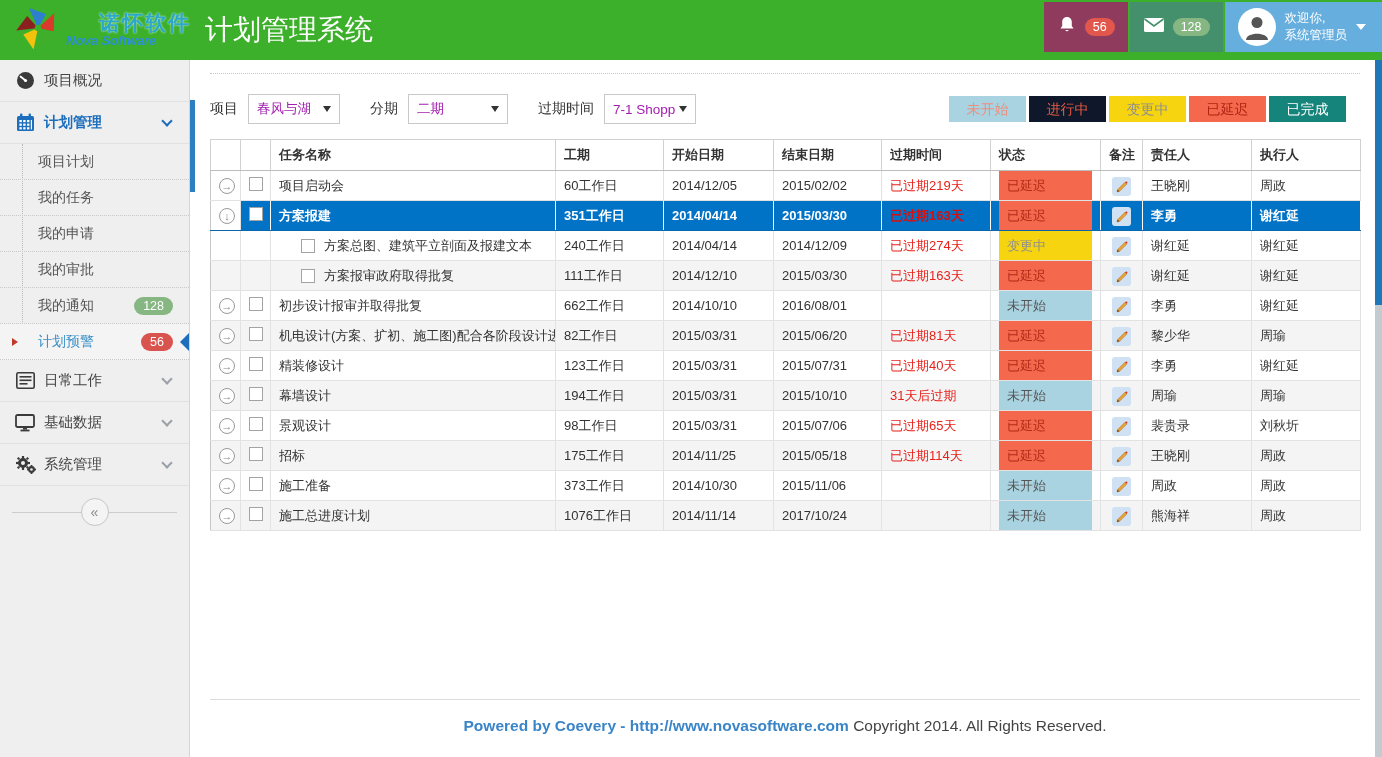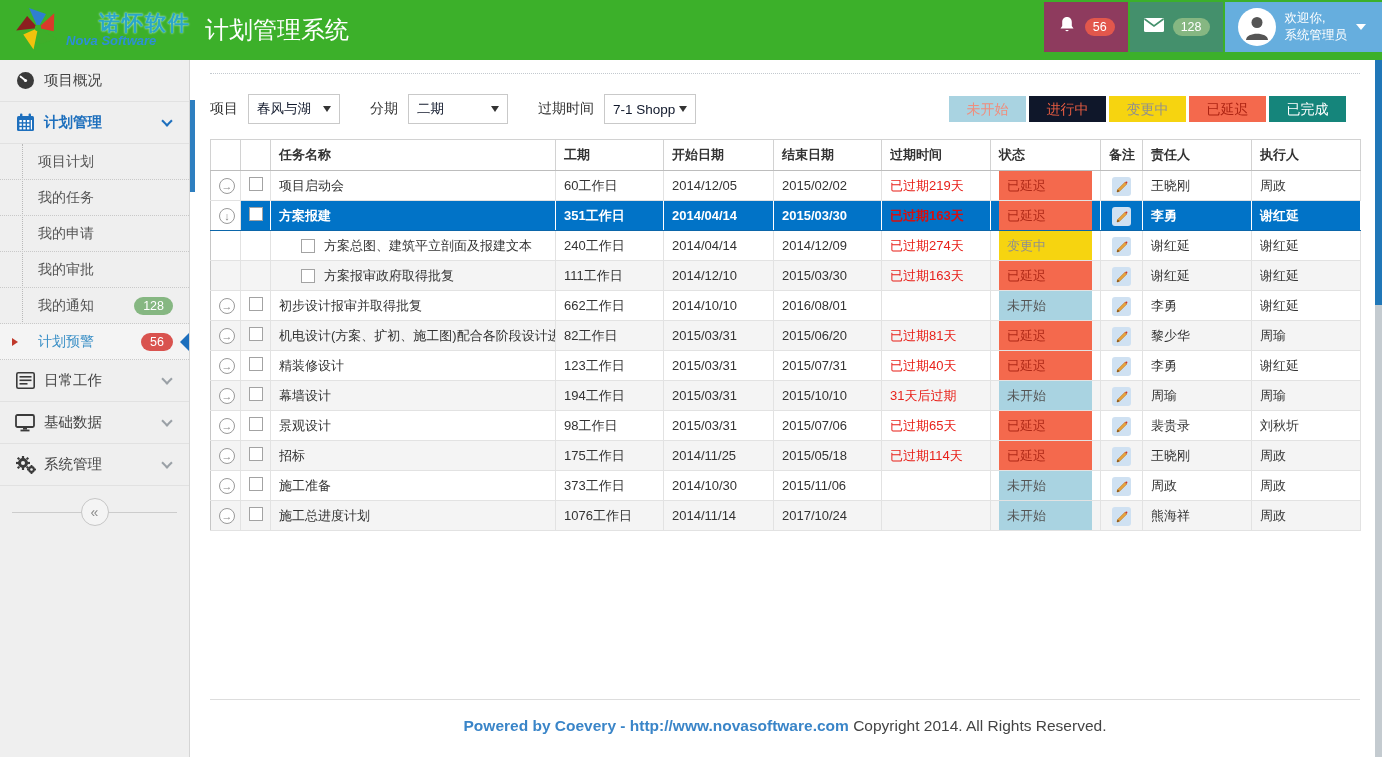--- a/index.html
+++ b/index.html
@@ -6,21 +6,21 @@
   html,body { width:1382px; height:757px; overflow:hidden;
     font-family:"Liberation Sans","DejaVu Sans",sans-serif; background:#fff; }
 
   
   .app-header { position:absolute; left:0; top:0; width:1382px; height:60px;
     background:#3cb02a; display:flex; align-items:center; }
   .logo-wrap { display:flex; align-items:center; margin-left:16px; }
   .brand { margin-left:6px; line-height:1.1; }
   .brand-cn { font-size:21px; font-weight:bold; color:#2ba7c8; letter-spacing:2px; text-shadow:0 0 2px #eaffea;margin-left:33px; }
   .brand-en { font-size:13px; font-style:italic; color:#2d8fd5; font-weight:bold; }
-  .app-title { color:#fff; font-size:24px; margin-left:14px; }
+  .app-title { color:#fff; font-size:28px; margin-left:14px; }
   .header-right { margin-left:auto; display:flex; align-items:flex-start; height:100%; padding-top:2px; }
   .hblock { height:50px; display:flex; align-items:center; padding:0 13px; margin-left:2px; cursor:pointer; }
   .hb-notif { background:#8e3b5e; }
   .hb-msgs  { background:#44906c; }
   .hb-user  { background:#66aede; padding-right:16px; }
   .badge { border-radius:10px; padding:2px 8px; color:#fff; font-size:12.5px; margin-left:8px; }
   .badge-red { background:#e2574c; }
   .badge-green { background:#86b782; }
   .avatar { width:38px; height:38px; border-radius:50%; background:#fff; display:flex; align-items:center; justify-content:center; overflow:hidden; }
   .utext { color:#fff; font-size:12.5px; line-height:1.35; margin:0 9px; }
@@ -55,21 +55,21 @@
   
   .main { position:absolute; left:190px; top:60px; right:0; bottom:0; background:#fff; }
   .left-accent { position:absolute; left:0; top:40px; width:5px; height:92px; background:#2e7fc0; }
   .page-title { margin:20px 0 0 30px; font-size:23px; color:#4796c8; font-weight:normal; }
   .bc-arrow { color:#8aa4b8; font-size:17px; margin-left:8px; font-weight:bold; }
   .dotted-sep { margin:13px 22px 0 20px; border-top:1px dotted #c3c9cf; }
   .toolbar { display:flex; align-items:center; margin:19px 36px 0 20px; height:32px; }
   .filter-group { display:flex; align-items:center; margin-right:30px; }
   .filter-label { font-size:14px; color:#333; margin-right:10px; white-space:nowrap; }
   .select-box { height:30px; border:1px solid #c9c9c9; background:#fff; display:flex; align-items:center;
-    padding:0 8px; color:#0f172a; font-size:13.5px; cursor:pointer; overflow:hidden; white-space:nowrap; }
+    padding:0 8px; color:#a21caf; font-size:13.5px; cursor:pointer; overflow:hidden; white-space:nowrap; }
   .select-caret { width:0; height:0; border-left:4px solid transparent; border-right:4px solid transparent;
     border-top:6px solid #333; margin-left:auto; }
   .legend { margin-left:auto; display:flex; }
   .legend-btn { width:77px; height:26px; line-height:26px; text-align:center; font-size:14px; margin-left:3px; cursor:pointer; }
 
   
   table.grid { margin:14px 0 0 20px; width:1150px; border-collapse:collapse; font-size:13px; color:#333;
     border:1px solid #c6c6c6; table-layout:fixed; }
   table.grid th { text-align:left; padding:6px 8px; font-weight:bold; border:1px solid #d2d2d2;
     border-bottom:1px solid #bdbdbd; background:#fff; height:28px; overflow:hidden; white-space:nowrap; }

